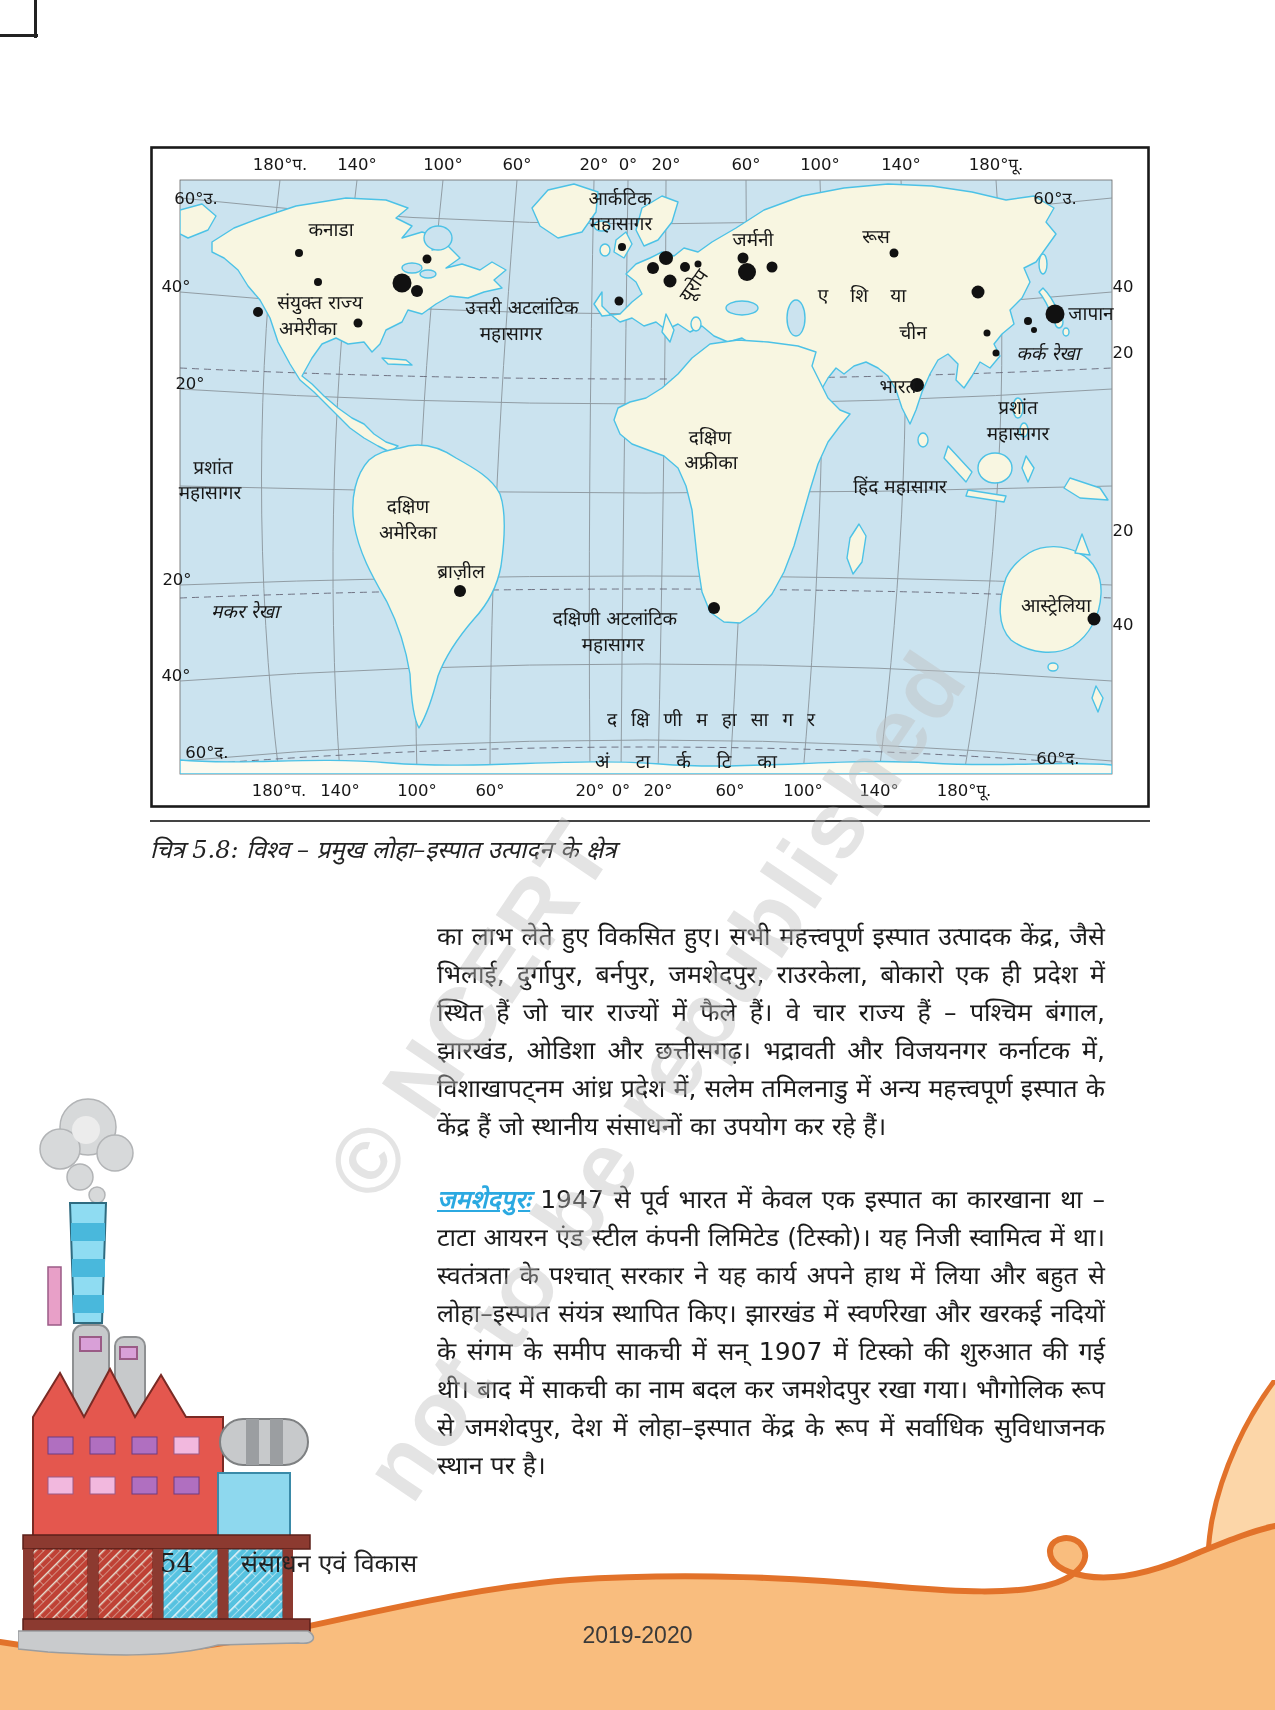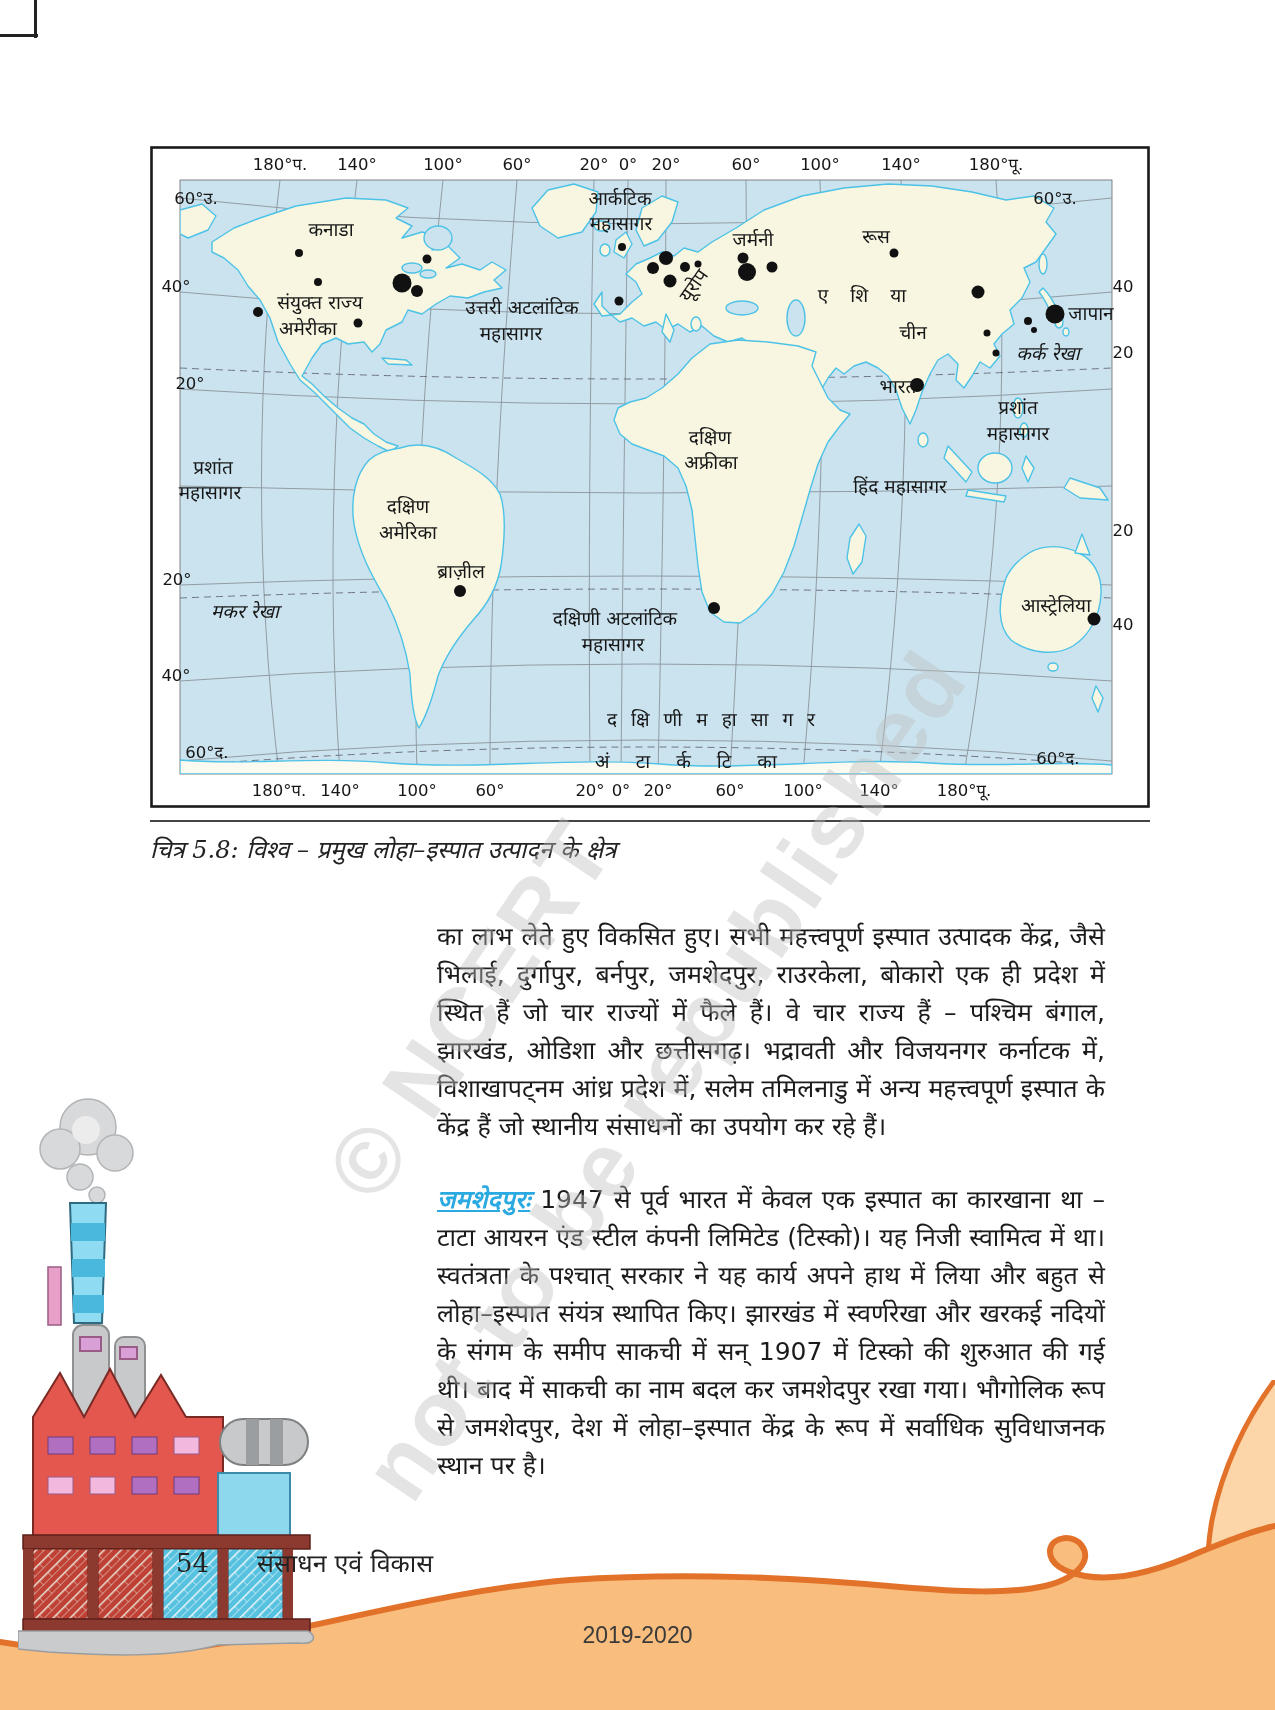--- a/index.html
+++ b/index.html
@@ -24,21 +24,21 @@
       font-size:92px;letter-spacing:3px;transform:translate(-50%,-50%) rotate(-56deg);}
   .wm1{left:470px;top:1010px;}
   .wm2{left:665px;top:1075px;}
   
   .body-text{position:absolute;left:437px;top:918px;width:668px;font-size:25px;line-height:38px;
              text-align:justify;color:#1b1b1b;}
   .body-text p{margin:0;}
   .body-text p + p{margin-top:35px;}
   .lead{color:#2ba9e1;font-weight:bold;font-style:italic;text-decoration:underline;}
   
-  .footer{position:absolute;left:176px;top:1545px;font-size:25px;color:#222;z-index:5;}
+  .footer{position:absolute;left:160px;top:1545px;font-size:25px;color:#222;z-index:5;}
   .footer .num{font-family:"DejaVu Serif",serif;font-size:26px;margin-right:40px;}
   .footer .sec{font-size:25px;}
   
   .dune{position:absolute;left:0;top:1380px;width:1275px;height:330px;z-index:2;}
   .year{position:absolute;left:0;top:1622px;width:1275px;text-align:center;z-index:3;
         font-family:"Liberation Sans",sans-serif;font-size:23px;color:#3a3a3a;}
   .factory{position:absolute;left:18px;top:1085px;width:300px;height:575px;z-index:4;}
 </style>
 </head>
 <body>

